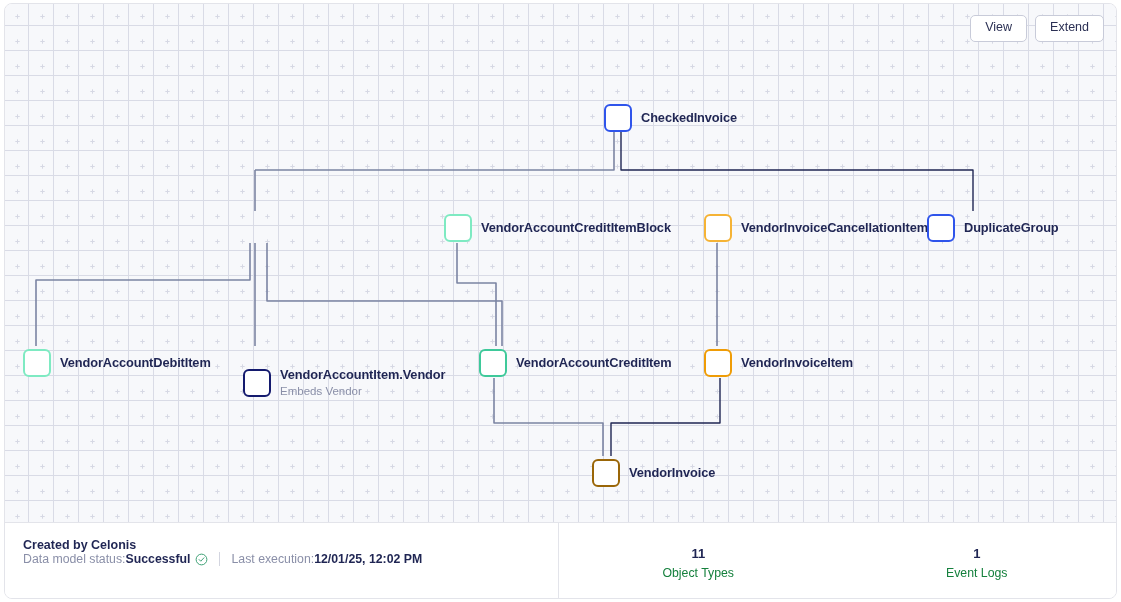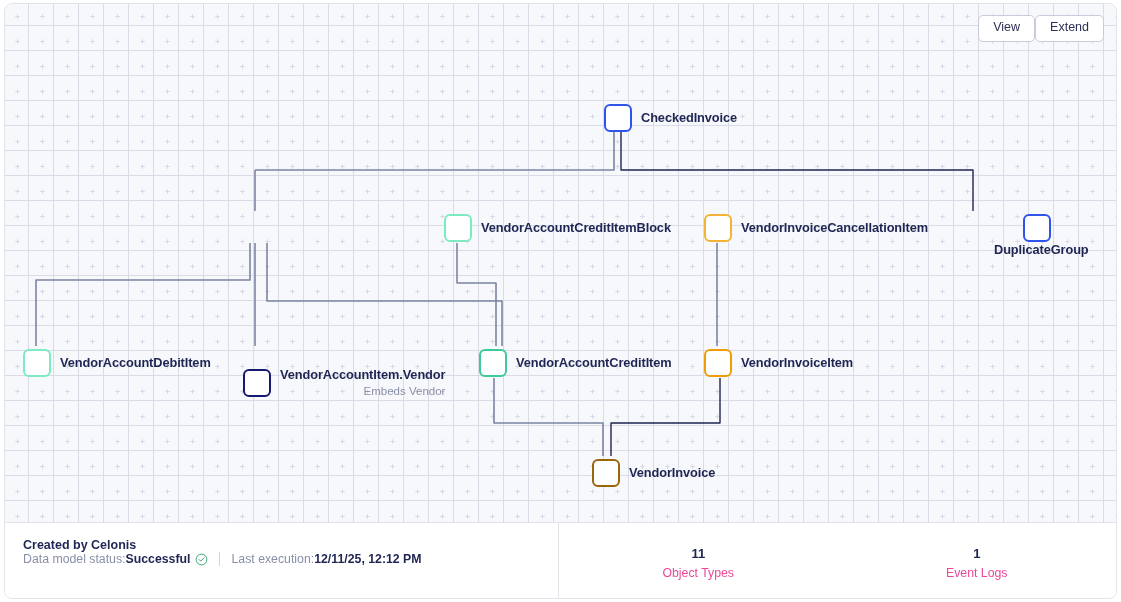--- a/index.html
+++ b/index.html
@@ -32,21 +32,21 @@
     overflow: hidden;
   }
   #gridplus {
     position:absolute; inset:0;
     pointer-events:none;
   }
 
   
   #toolbar {
     position: absolute; right: 12px; top: 11px;
-    display: flex; gap: 0; z-index: 40;
+    display: flex; gap: 8px; z-index: 40;
   }
   .tbtn {
     background: #ffffff;
     border: 1px solid #c8cbd9;
     border-radius: 5px;
     color: #2b3054;
     font-size: 12.5px;
     font-family: "Liberation Sans", sans-serif;
     padding: 5px 14px 6px;
     line-height: 1.1;
@@ -56,21 +56,20 @@
 
   
   #edges { position: absolute; left: 0; top: 0; z-index: 5; }
 
   
   .node {
     position: absolute;
     display: flex; align-items: center;
     z-index: 20;
     white-space: nowrap;
-    text-align: right;
   }
   .node-box {
     width: 28px; height: 28px;
     background: #ffffff;
     border: 2px solid #2f54eb;
     border-radius: 6px;
     flex: 0 0 auto;
   }
   .node-labels { margin-left: 9px; display: flex; flex-direction: column; justify-content: center; }
   .node-title {
@@ -117,21 +116,21 @@
     flex: 1 1 auto;
     display: flex;
   }
   .stat {
     flex: 1 1 0;
     display: flex; flex-direction: column;
     align-items: center; justify-content: center;
     padding-top: 4px;
   }
   .stat-value { font-size: 13px; font-weight: bold; color: #1f2553; }
-  .stat-label { font-size: 12.3px; color: #ec4899; margin-top: 5px; }
+  .stat-label { font-size: 12.3px; color: #15803d; margin-top: 5px; }
 </style>
 </head>
 <body>
 
 <div id="app">
 
   <div id="canvas">
 
     <svg id="gridplus" width="1113" height="520">
       <defs>
@@ -186,21 +185,21 @@
       </div>
     </div>
 
     <div class="node" style="left:699px; top:210px;">
       <div class="node-box" style="border-color:#f5b335;"></div>
       <div class="node-labels">
         <div class="node-title">VendorInvoiceCancellationItem</div>
       </div>
     </div>
 
-    <div class="node" style="left:980px; top:210px;flex-direction:column;">
+    <div class="node" style="left:922px; top:210px;">
       <div class="node-box" style="border-color:#2f54eb;"></div>
       <div class="node-labels">
         <div class="node-title">DuplicateGroup</div>
       </div>
     </div>
 
     <div class="node" style="left:18px; top:345px;">
       <div class="node-box" style="border-color:#7eeac2;"></div>
       <div class="node-labels">
         <div class="node-title">VendorAccountDebitItem</div>
@@ -245,21 +244,21 @@
         <span class="lbl">Data model status:</span>
         <span class="val">Successful</span>
         <span class="check-icon">
           <svg width="13" height="13" viewBox="0 0 16 16">
             <circle cx="8" cy="8" r="6.6" fill="none" stroke="#3a9e72" stroke-width="1.2"></circle>
             <path d="M5.1 8.1 L7.1 10.1 L11 5.9" fill="none" stroke="#3a9e72" stroke-width="1.2" stroke-linecap="round" stroke-linejoin="round"></path>
           </svg>
         </span>
         <span class="vdiv"></span>
         <span class="lbl">Last execution:</span>
-        <span class="val">12/11/25, 12:12 PM</span>
+        <span class="val">12/01/25, 12:02 PM</span>
       </div>
     </div>
     <div id="footer-right">
       <div class="stat">
         <div class="stat-value">11</div>
         <div class="stat-label">Object Types</div>
       </div>
       <div class="stat">
         <div class="stat-value">1</div>
         <div class="stat-label">Event Logs</div>

